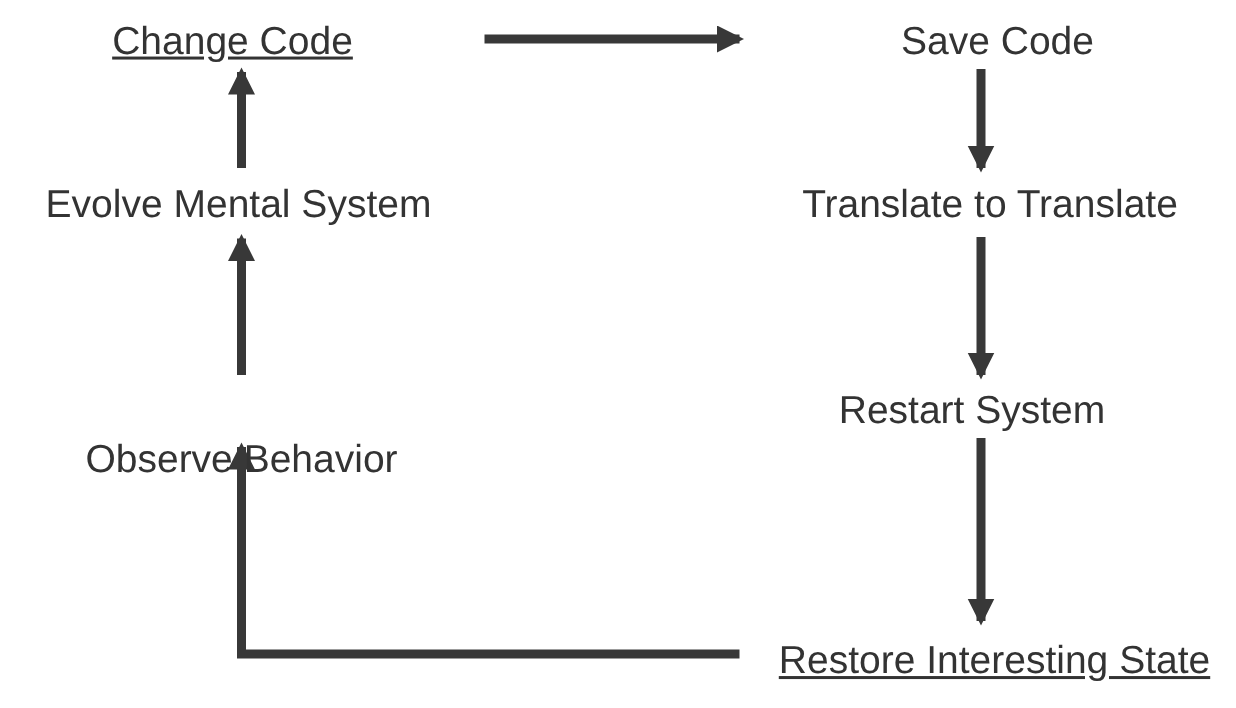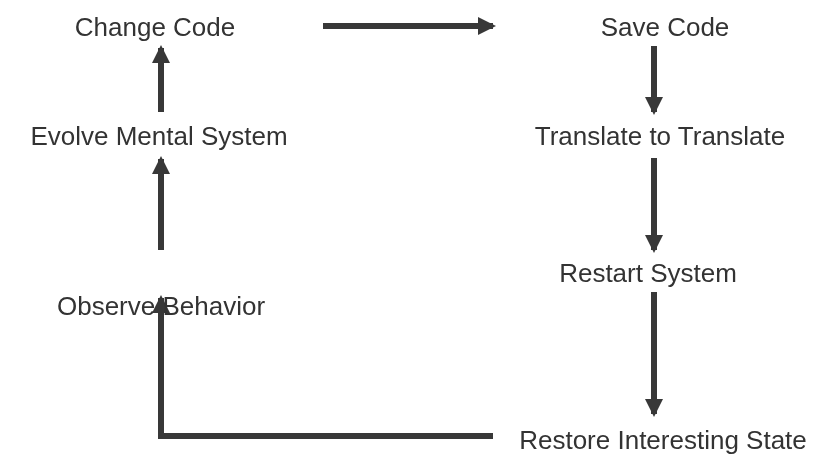--- a/index.html
+++ b/index.html
@@ -24,27 +24,27 @@
   }
   .node-label {
     position: absolute;
     transform: translate(-50%, -50%);
     font-size: 26px;
     line-height: 1.1;
     color: #333333;
     white-space: nowrap;
     text-align: center;
   }
-  .n-change    { left: 155px; top: 27px;  }
+  .n-change    { left: 155px; top: 27px; text-decoration: underline;  }
   .n-save      { left: 665px; top: 27px;  }
   .n-evolve    { left: 159px; top: 136px; }
   .n-translate { left: 660px; top: 136px; }
   .n-observe   { left: 161px; top: 273px; margin-top: 33px; }
   .n-restart   { left: 648px; top: 273px; }
-  .n-restore   { left: 663px; top: 440px; }
+  .n-restore   { left: 663px; top: 440px; text-decoration: underline; }
 </style>
 </head>
 <body>
 
 <div class="canvas">
 
   <svg class="arrow-layer" viewBox="0 0 824 472" xmlns="http://www.w3.org/2000/svg">
     <defs>
       <marker id="ah" markerUnits="userSpaceOnUse" markerWidth="20" markerHeight="20" refX="15" refY="9" orient="auto">
         <path d="M0,0 L18,9 L0,18 Z" fill="#383838"></path>

